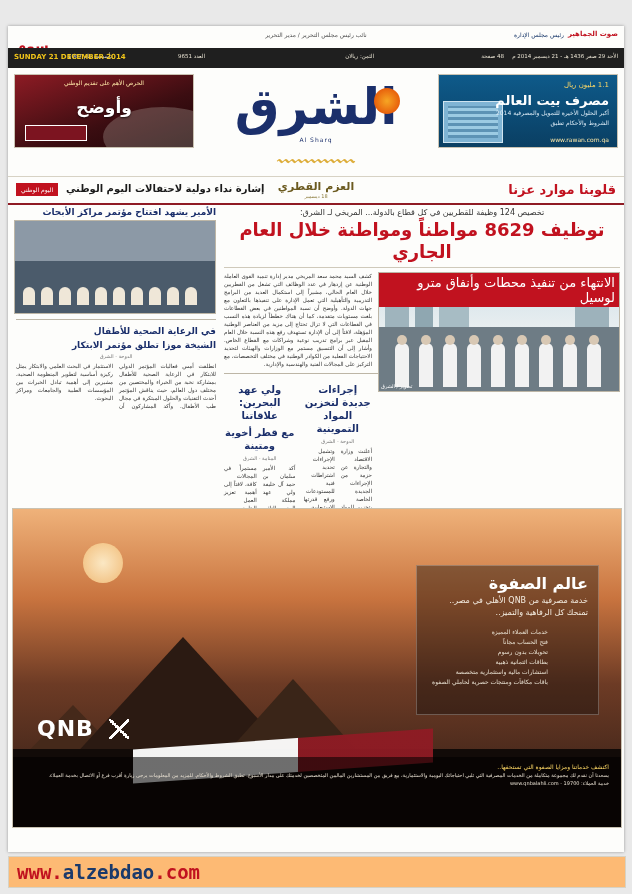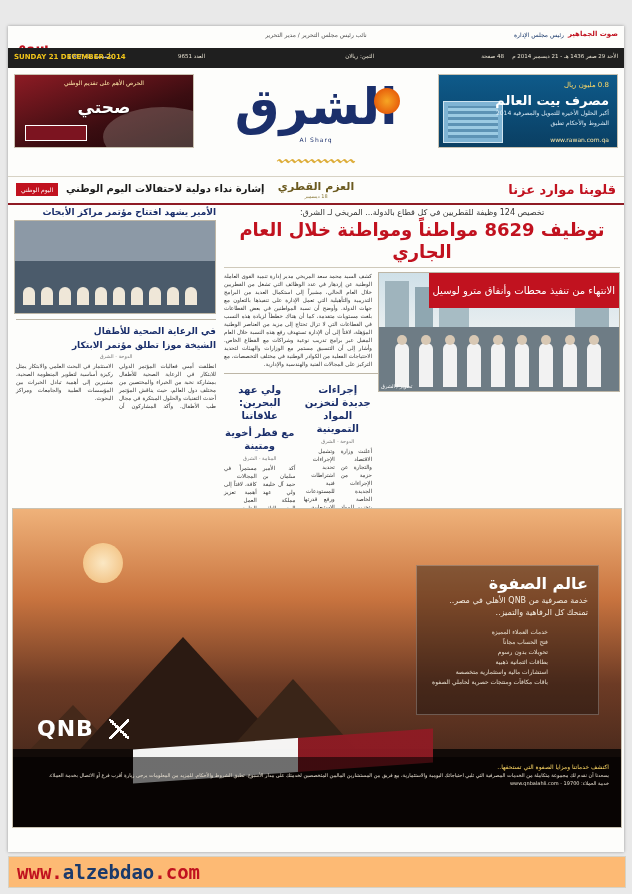--- a/index.html
+++ b/index.html
@@ -140,22 +140,22 @@
   }
   .photo .sky{position:absolute;left:0;top:0;right:0;height:54px;background:linear-gradient(#cfe0e8,#e8eef0);}
   .photo .bld{position:absolute;left:6px;top:8px;width:24px;height:46px;background:#9fb4bd;}
   .photo .bld2{position:absolute;left:36px;top:14px;width:18px;height:40px;background:#8fa7b1;}
   .photo .bld3{position:absolute;left:60px;top:4px;width:30px;height:50px;background:#a7bcc4;}
   .photo .bld4{position:absolute;right:10px;top:12px;width:34px;height:42px;background:#9db2bb;}
   .photo .crowd{position:absolute;left:0;right:0;bottom:0;height:64px;background:#6e7c85;}
   .photo .p{position:absolute;bottom:4px;width:14px;height:44px;background:#f2f2f2;border-radius:6px 6px 0 0;}
   .photo .p i{position:absolute;left:2px;top:-8px;width:10px;height:10px;border-radius:50%;background:#d8c8b4;}
   .photo .cap{
-    position:absolute;right:0;top:0;background:#c1121f;color:#fff;font-size:10px;
-    padding:12px 4px;max-width:236px;text-align:center;
+    position:absolute;right:0;top:0;background:#c1121f;color:#fff;font-size:13px;
+    padding:2px 4px;max-width:236px;
   }
   .photo .credit{
     position:absolute;left:2px;bottom:2px;color:#fff;font-size:5px;
   }
   .body-ar{
     font-size:5.5px;line-height:8px;color:#333;text-align:justify;
   }
   .subhead{
     color:#1b2f6b;font-size:10px;font-weight:bold;text-align:center;line-height:13px;margin:4px 0 3px;
   }
@@ -248,34 +248,34 @@
       <span class="seg seg4">العدد 9651</span>
       <span class="seg seg5">تأسست عام 1987</span>
       <span class="seg segl">SUNDAY 21 DECEMBER 2014</span>
     </div>
 
     <div class="logoarea">
 
       <div class="adleft">
         <div class="swoosh"></div>
         <div class="tag">الحرص الأهم على تقديم الوطني</div>
-        <div class="big">صحتي</div>
+        <div class="big">وأوضح</div>
         <div class="flag"></div>
       </div>
 
       <div class="logo">
         <div class="sun"></div>
         <div class="ar">الشرق</div>
         <div class="en">Al Sharq</div>
         <div class="wave">〰〰〰〰〰〰</div>
       </div>
 
       <div class="adright">
         <div class="bldg"></div>
-        <div class="l1">0.8 مليون ريال</div>
+        <div class="l1">1.1 مليون ريال</div>
         <div class="l2">مصرف بيت العالم</div>
         <div class="l3">أكبر الحلول الأخيرة للتمويل والمصرفية 2014</div>
         <div class="l4">الشروط والأحكام تطبق</div>
         <div class="url">www.rawan.com.qa</div>
       </div>
     </div>
 
     <div class="hstrip">
       <span class="red-ar">قلوبنا موارد عزنا</span>
       <span class="mid">العزم القطري</span>

